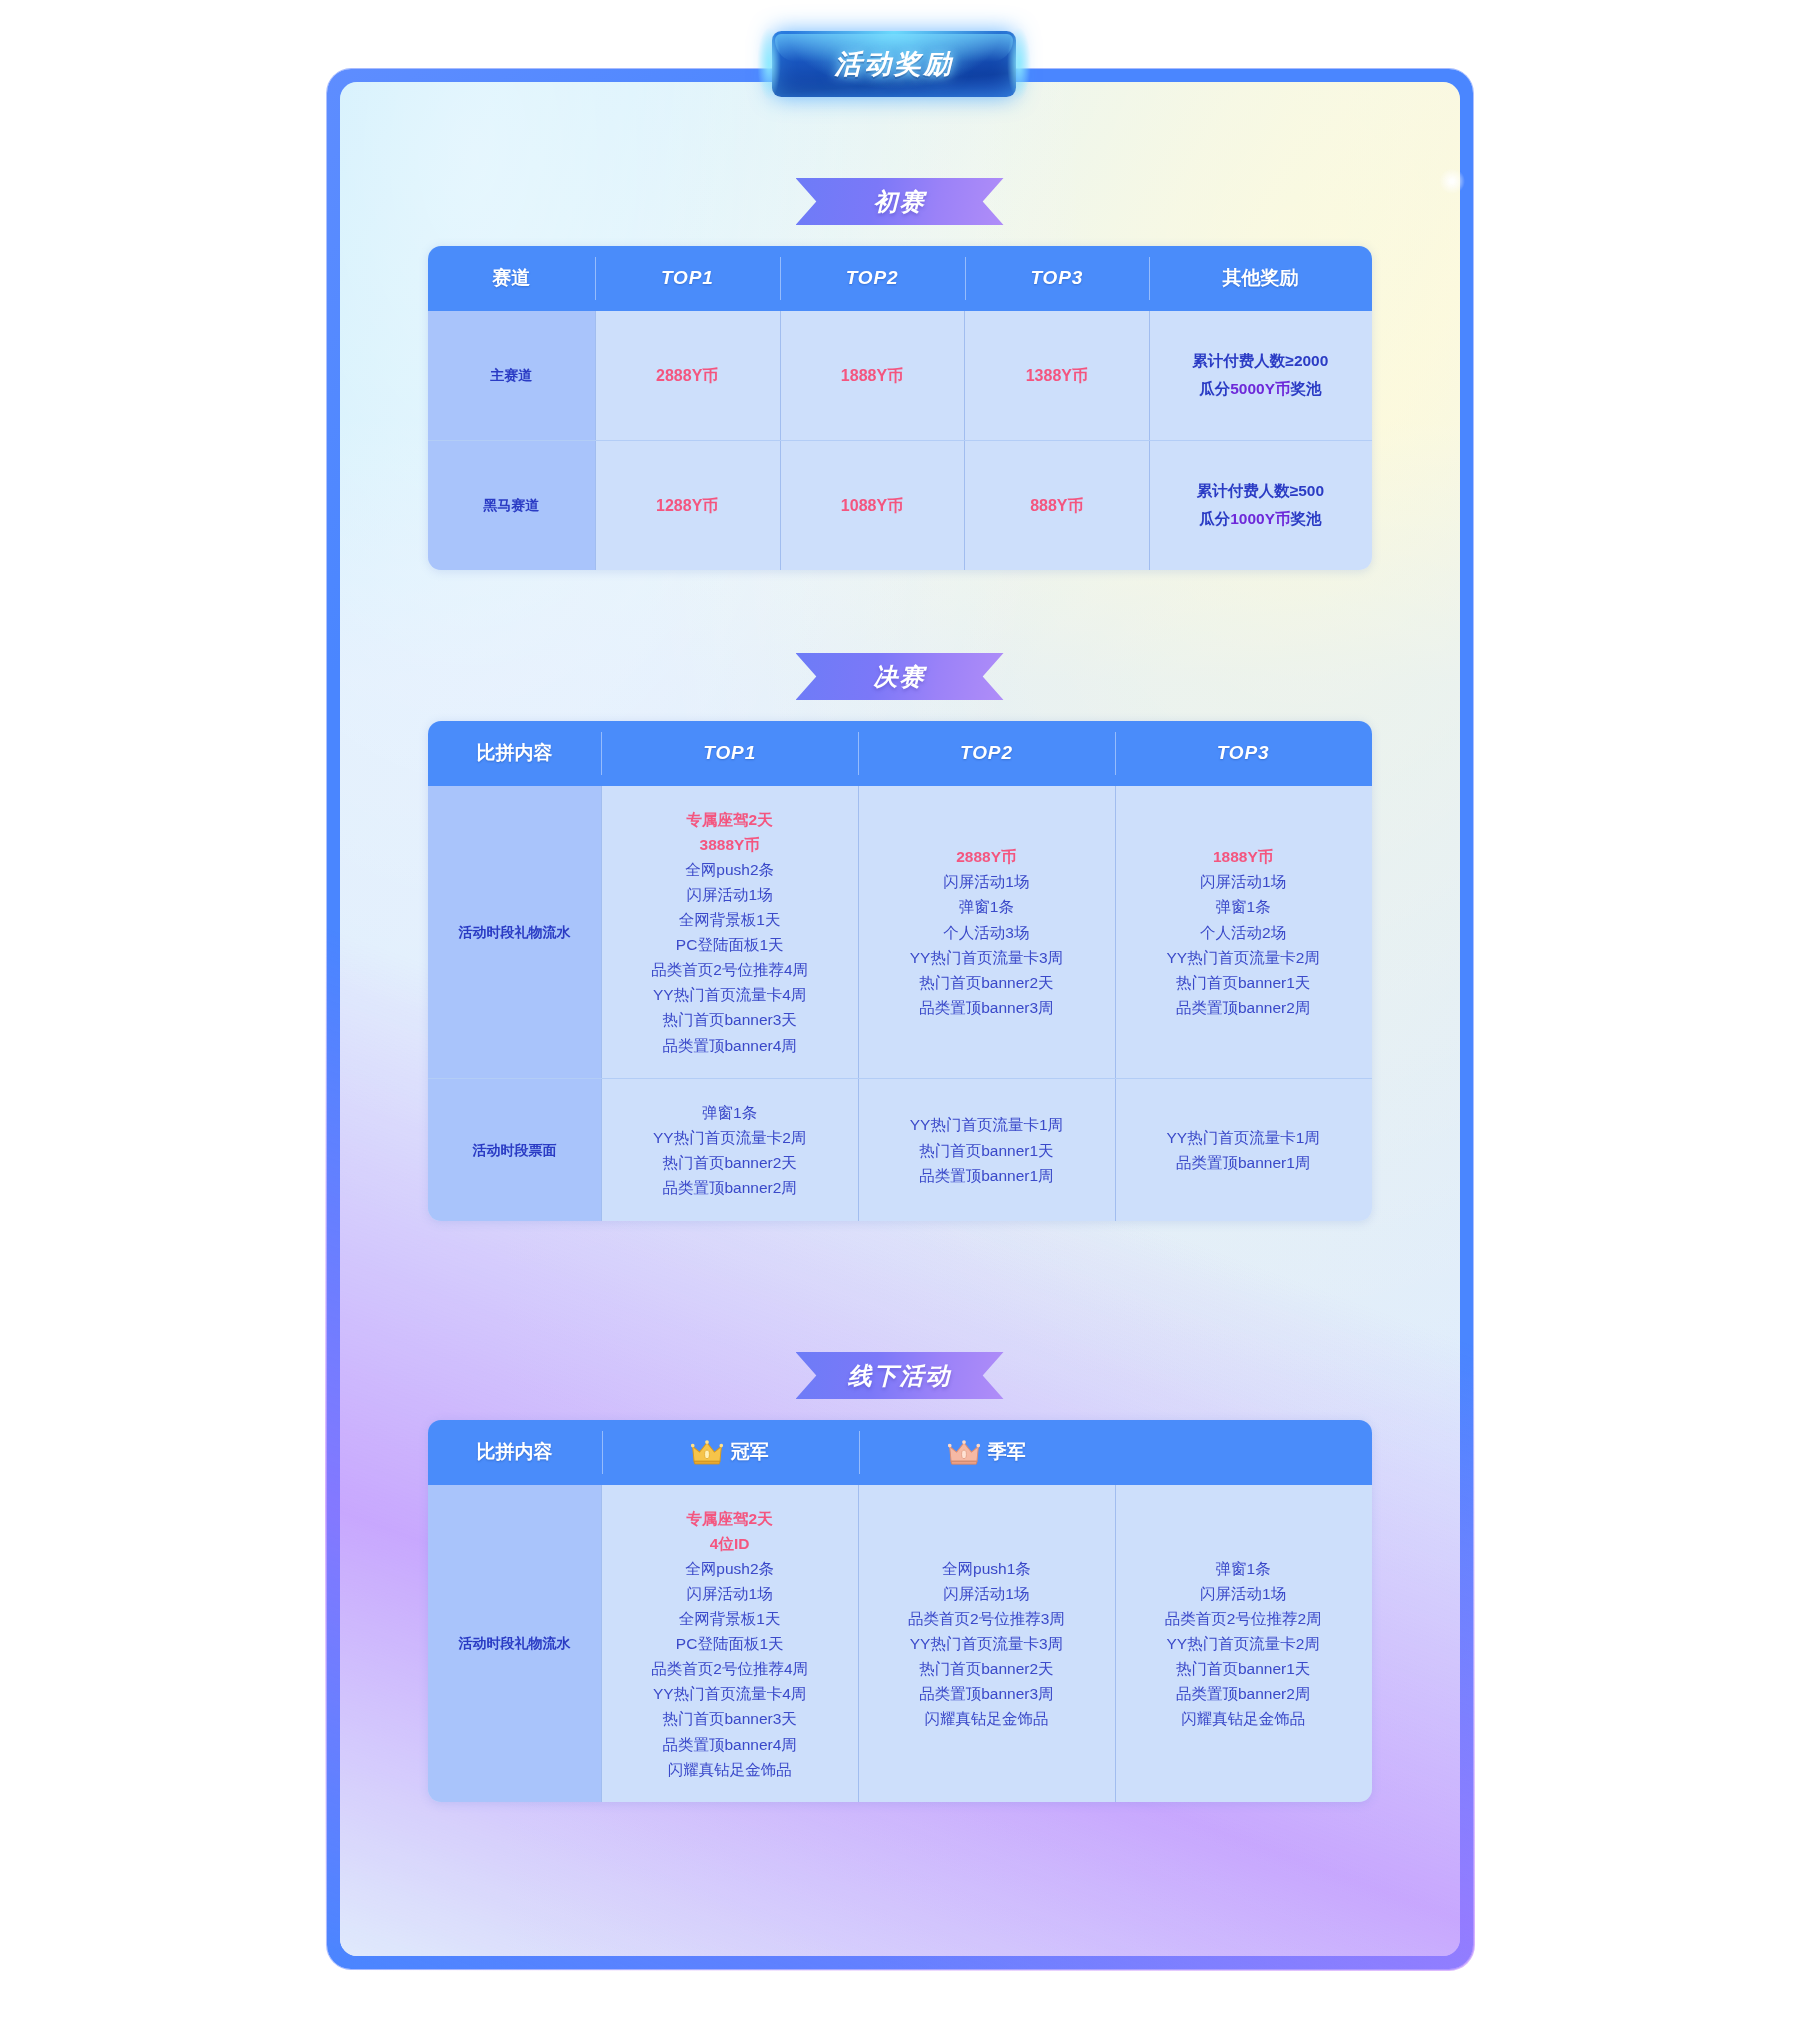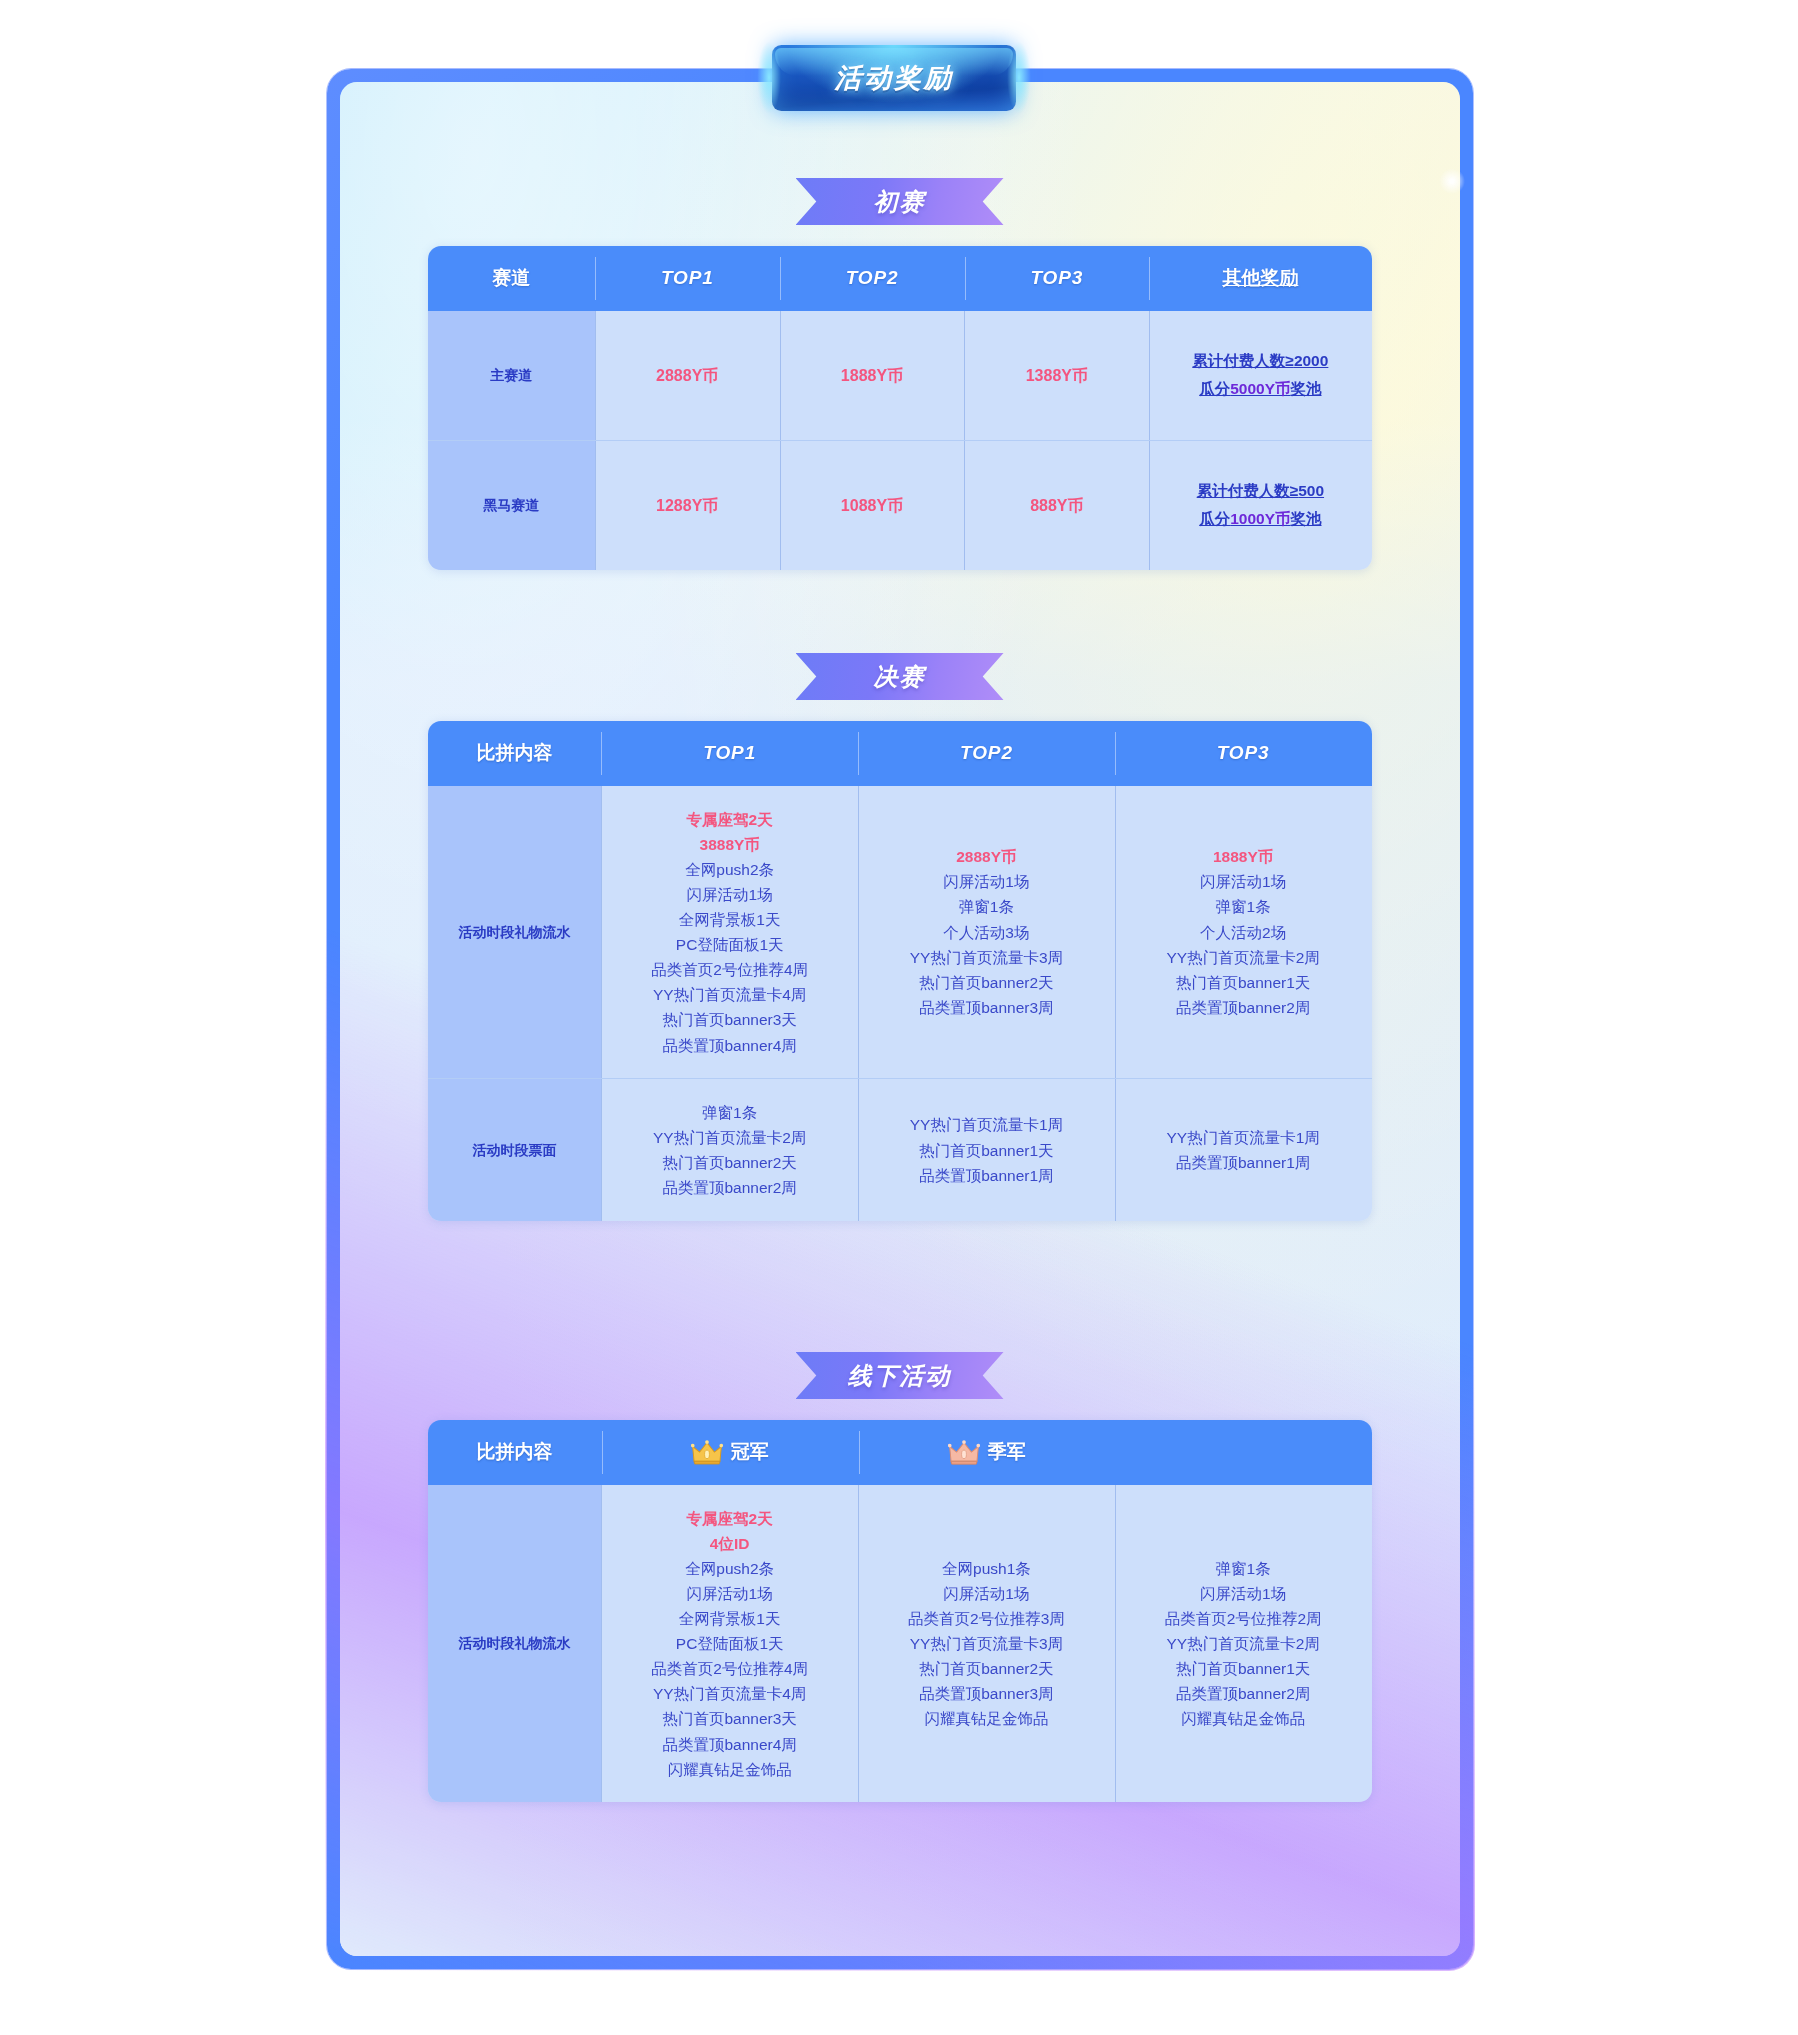--- a/index.html
+++ b/index.html
@@ -51,21 +51,21 @@
     background:
       radial-gradient(ellipse at 12% 4%, rgba(255,255,255,.55) 0%, rgba(255,255,255,0) 45%),
       radial-gradient(ellipse at 86% 12%, rgba(255,252,214,.55) 0%, rgba(255,255,255,0) 50%),
       linear-gradient(180deg, rgba(214,236,253,0) 18%, rgba(222,236,253,.85) 32%, rgba(224,237,253,.95) 100%);
     pointer-events:none;
   }
 
   
   .title-ribbon {
     position: absolute;
-    left: 772px; top: 45px;
+    left: 772px; top: 31px;
     width: 244px; height: 66px;
     z-index: 8;
     border-radius: 9.4px;
     background:
       radial-gradient(ellipse at 50% 0%, rgba(120,230,255,.95) 0%, rgba(26,120,230,0) 62%),
       linear-gradient(175deg,#1a63d6 0%, #1853bb 42%, #0f3fa2 72%, #1d55c4 100%);
     box-shadow: 0 0 22.5px rgba(60,160,255,.75), inset 0 0 24px rgba(90,200,255,.45);
     display: flex; align-items: center; justify-content: center;
   }
   .title-ribbon::before{
@@ -139,21 +139,21 @@
     background: rgba(125,160,230,.55);
   }
   .hi { color: #f4557f; font-weight: 700; }
   .cell .coin { color:#f4557f; font-weight:700; font-size:16px; }
   .other { font-size: 15.5px; font-weight: 700; color:#2a3bc4; line-height:1.85; }
   .other .amt { color:#6d28d9; }
 
   
   .t1 .c0 { width: 174px; }
   .t1 .c1, .t1 .c2, .t1 .c3 { width: 192px; }
-  .t1 .c4 { width: 231px; text-decoration: underline; }
+  .t1 .c4 { width: 231px; }
   .t1 .trow { min-height: 129px; }
   .t1 .rowlabel { min-height: 129px; }
 
   
   .t2 .c0 { width: 174px; }
   .t2 .c1, .t2 .c2, .t2 .c3 { width: 257px; }
 
   
   .crown { width: 32px; height: 25px; display:inline-block; vertical-align:middle; flex:none; }
 </style>

